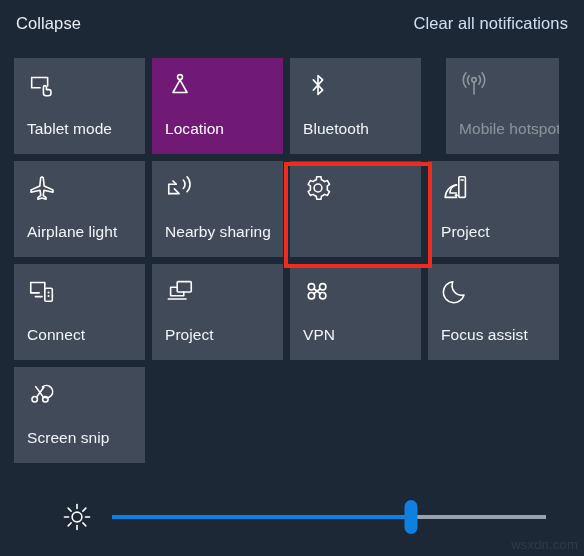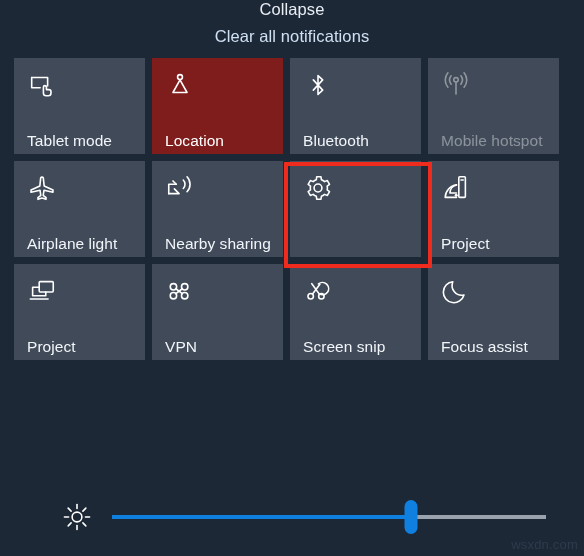--- a/index.html
+++ b/index.html
@@ -21,21 +21,20 @@
     position: absolute;
     top: 0;
     left: 0;
     width: 584px;
     height: 46px;
     display: flex;
     align-items: center;
     justify-content: space-between;
     padding: 0 16px;
     box-sizing: border-box;
-    flex-direction: column;
   }
   #collapse-button {
     color: #e8edf4;
     font-size: 16.5px;
     letter-spacing: .1px;
     cursor: pointer;
     background: none;
     border: none;
     padding: 0;
     font-family: inherit;
@@ -68,24 +67,25 @@
     position: relative;
     box-sizing: border-box;
     cursor: pointer;
     overflow: hidden;
   }
   .tile.empty {
     background: transparent;
     cursor: default;
   }
   .tile.active {
-    background: #7f1d1d;
+    background: #701a75;
   }
   .tile.disabled {
     cursor: default;
+    margin-left: 18px;
   }
   .tile.disabled .tile-icon,
   .tile.disabled .tile-label {
     opacity: .42;
   }
   .tile-icon {
     position: absolute;
     left: 13px;
     top: 12px;
     width: 30px;
@@ -94,21 +94,21 @@
     display: block;
   }
   .tile-icon svg {
     width: 30px;
     height: 30px;
     display: block;
   }
   .tile-label {
     position: absolute;
     left: 13px;
-    bottom: 4px;
+    bottom: 16px;
     right: 6px;
     color: #f2f5f9;
     font-size: 15.5px;
     white-space: nowrap;
     letter-spacing: .05px;
   }
   .tile.active .tile-label,
   .tile.active .tile-icon {
     color: #ffffff;
   }
@@ -267,20 +267,33 @@
           <path d="M16.5 26H4.5a14 14 0 0 1 12-13.4"></path>
           <path d="M16.5 21.3h-7a9 9 0 0 1 7-8.6"></path>
           <circle cx="16.2" cy="23.8" r="1.6" fill="currentColor" stroke="none"></circle>
         </svg>
       </span>
       <span class="tile-label">Project</span>
     </div>
     <div class="tile">
       <span class="tile-icon">
         <svg viewBox="0 0 32 32" fill="none" stroke="currentColor" stroke-width="1.7" stroke-linecap="round" stroke-linejoin="round">
+          <path d="M4 7h15v7"></path>
+          <path d="M4 7v11h9"></path>
+          <line x1="9" y1="22" x2="16" y2="22"></line>
+          <rect x="19" y="13" width="8" height="14" rx="1.4"></rect>
+          <circle cx="23" cy="17.6" r="1.1" fill="currentColor" stroke="none"></circle>
+          <circle cx="23" cy="21.4" r="1.1" fill="currentColor" stroke="none"></circle>
+        </svg>
+      </span>
+      <span class="tile-label">Connect</span>
+    </div>
+    <div class="tile">
+      <span class="tile-icon">
+        <svg viewBox="0 0 32 32" fill="none" stroke="currentColor" stroke-width="1.7" stroke-linecap="round" stroke-linejoin="round">
           <rect x="13" y="6" width="15" height="11" rx="1"></rect>
           <path d="M13 12H6v9h14v-4"></path>
           <line x1="3.5" y1="24.5" x2="22.5" y2="24.5"></line>
         </svg>
       </span>
       <span class="tile-label">Project</span>
     </div>
     <div class="tile">
       <span class="tile-icon">
         <svg viewBox="0 0 32 32" fill="none" stroke="currentColor" stroke-width="1.7" stroke-linecap="round" stroke-linejoin="round">
@@ -290,36 +303,36 @@
           <circle cx="21" cy="21" r="3.4"></circle>
           <line x1="11.6" y1="13.6" x2="18.4" y2="18.9"></line>
           <line x1="18.4" y1="13.6" x2="11.6" y2="18.9"></line>
         </svg>
       </span>
       <span class="tile-label">VPN</span>
     </div>
     <div class="tile">
       <span class="tile-icon">
         <svg viewBox="0 0 32 32" fill="none" stroke="currentColor" stroke-width="1.7" stroke-linecap="round" stroke-linejoin="round">
+          <path d="M24.5 20.2A10.4 10.4 0 0 1 12.6 6.1a11.2 11.2 0 1 0 11.9 14.1z"></path>
+        </svg>
+      </span>
+      <span class="tile-label">Focus assist</span>
+    </div>
+    <div class="tile">
+      <span class="tile-icon">
+        <svg viewBox="0 0 32 32" fill="none" stroke="currentColor" stroke-width="1.7" stroke-linecap="round" stroke-linejoin="round">
           <path d="M16.5 8.5a6.6 6.6 0 0 1 9.6 8.9 6.6 6.6 0 0 1-8.5 1.7"></path>
           <path d="M17.4 19.3 9.4 8.2"></path>
           <path d="M10.2 19.2 18 8.8"></path>
           <circle cx="8.2" cy="21.6" r="2.9"></circle>
           <circle cx="19.6" cy="21.6" r="2.9"></circle>
         </svg>
       </span>
       <span class="tile-label">Screen snip</span>
-    </div>
-    <div class="tile">
-      <span class="tile-icon">
-        <svg viewBox="0 0 32 32" fill="none" stroke="currentColor" stroke-width="1.7" stroke-linecap="round" stroke-linejoin="round">
-          <path d="M24.5 20.2A10.4 10.4 0 0 1 12.6 6.1a11.2 11.2 0 1 0 11.9 14.1z"></path>
-        </svg>
-      </span>
-      <span class="tile-label">Focus assist</span>
     </div>
     <div class="tile empty"></div>
   </div>
 
 <div id="airplane-highlight-box"></div>
 
 <div id="brightness-row">
   <span id="brightness-icon">
     <svg viewBox="0 0 32 32" fill="none" stroke="currentColor" stroke-width="1.7" stroke-linecap="round">
       <circle cx="16" cy="16" r="5.2"></circle>

